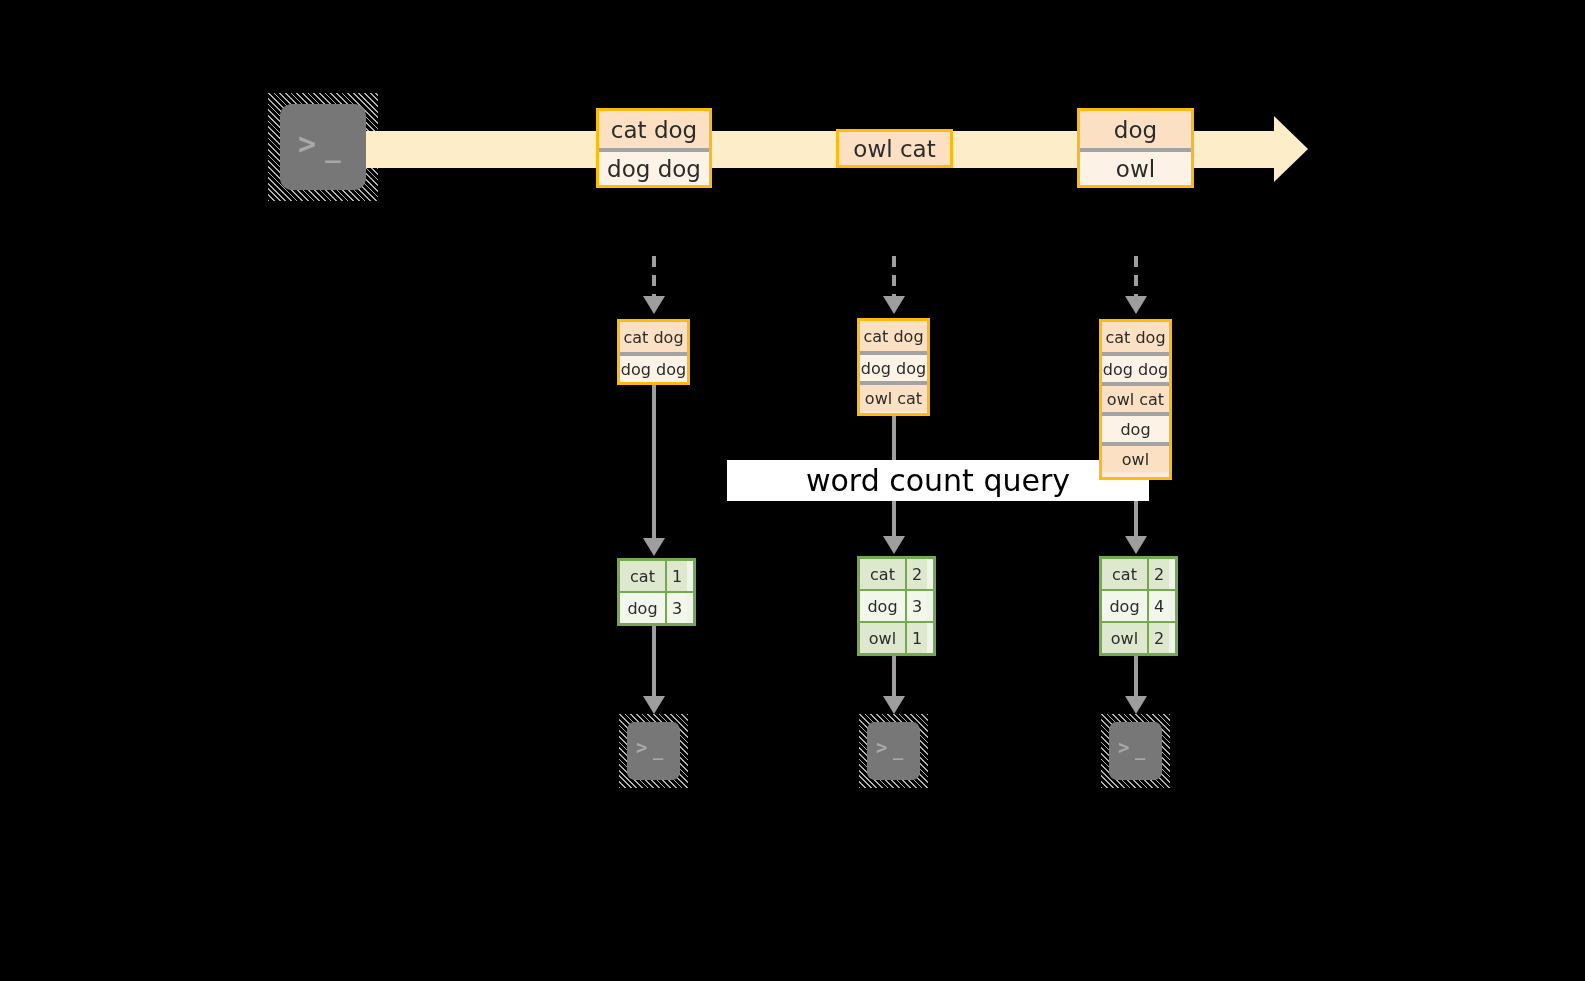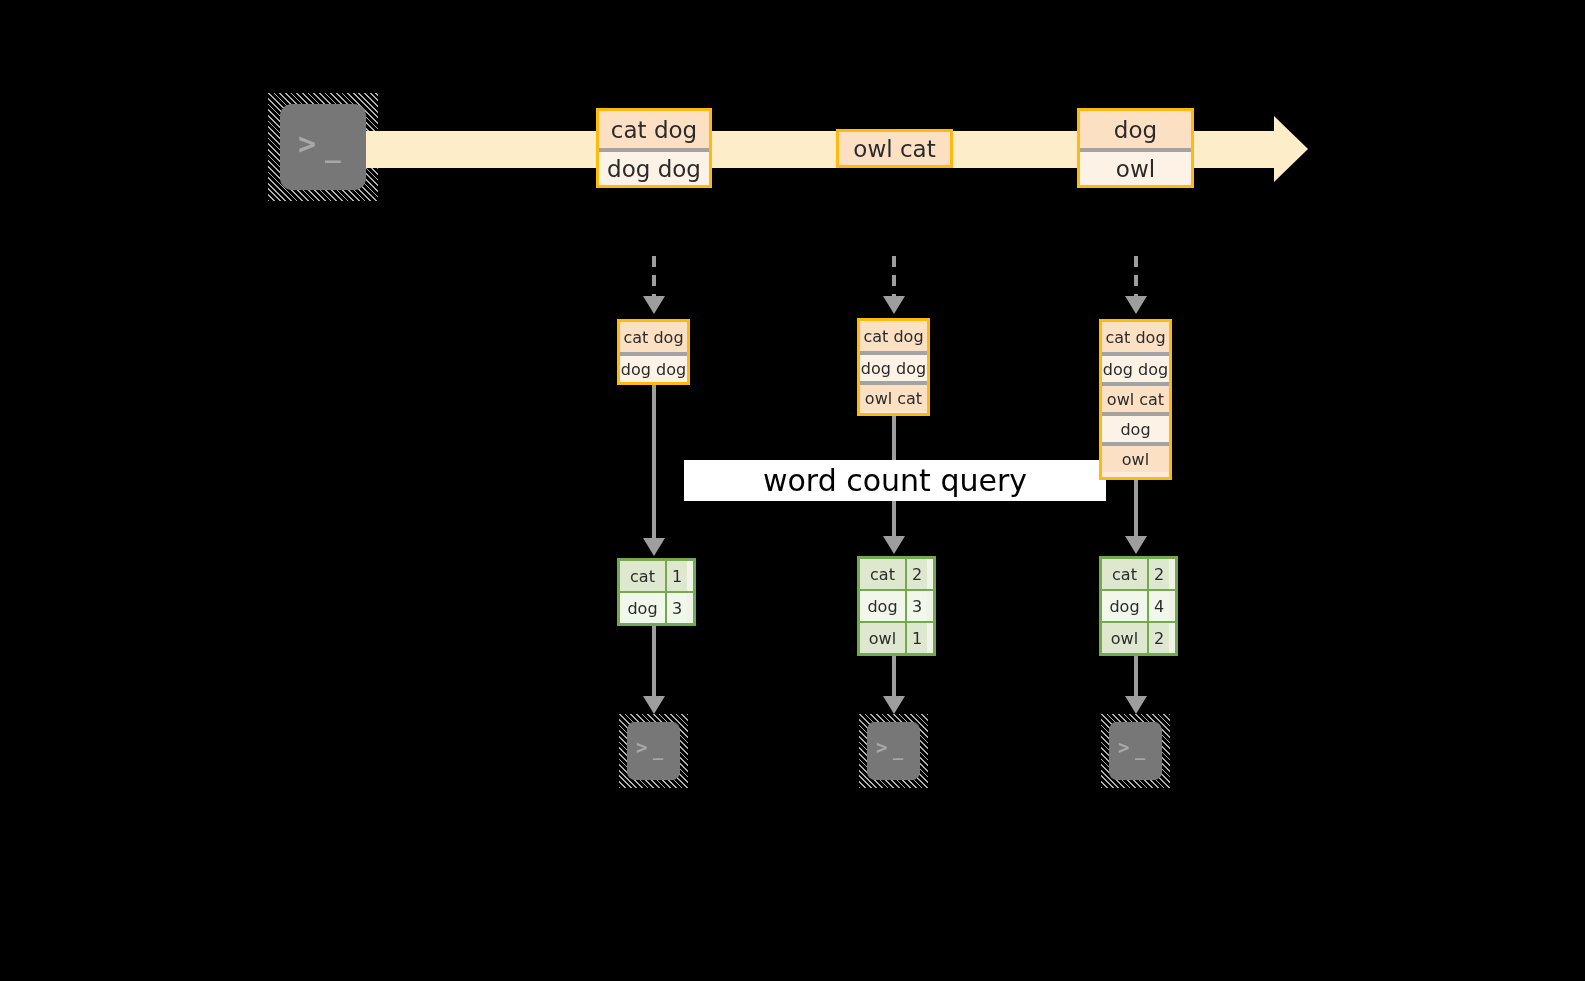--- a/index.html
+++ b/index.html
@@ -268,15 +268,15 @@
 
   <div class="arrow-v" style="left:1134px; top:650px; height:48px;"></div>
   <div class="arrow-head-d" style="left:1125px; top:696px;"></div>
 
   <div class="terminal" style="left:1101px; top:714px; width:69px; height:74px;">
     <div class="inner" style="left:8px; top:8px; right:8px; bottom:8px;"></div>
     <div class="glyph" style="left:17px; top:24px; font-size:19px;">&gt;</div>
     <div class="glyph" style="left:34px; top:28px; font-size:17px;">_</div>
   </div>
 
-  <div class="query-label" style="left:684px; top:460px; width:422px; height:41px;">word count query</div>
+  <div class="query-label" style="left:727px; top:460px; width:422px; height:41px;">word count query</div>
 
 </div>
 
 </body></html>

